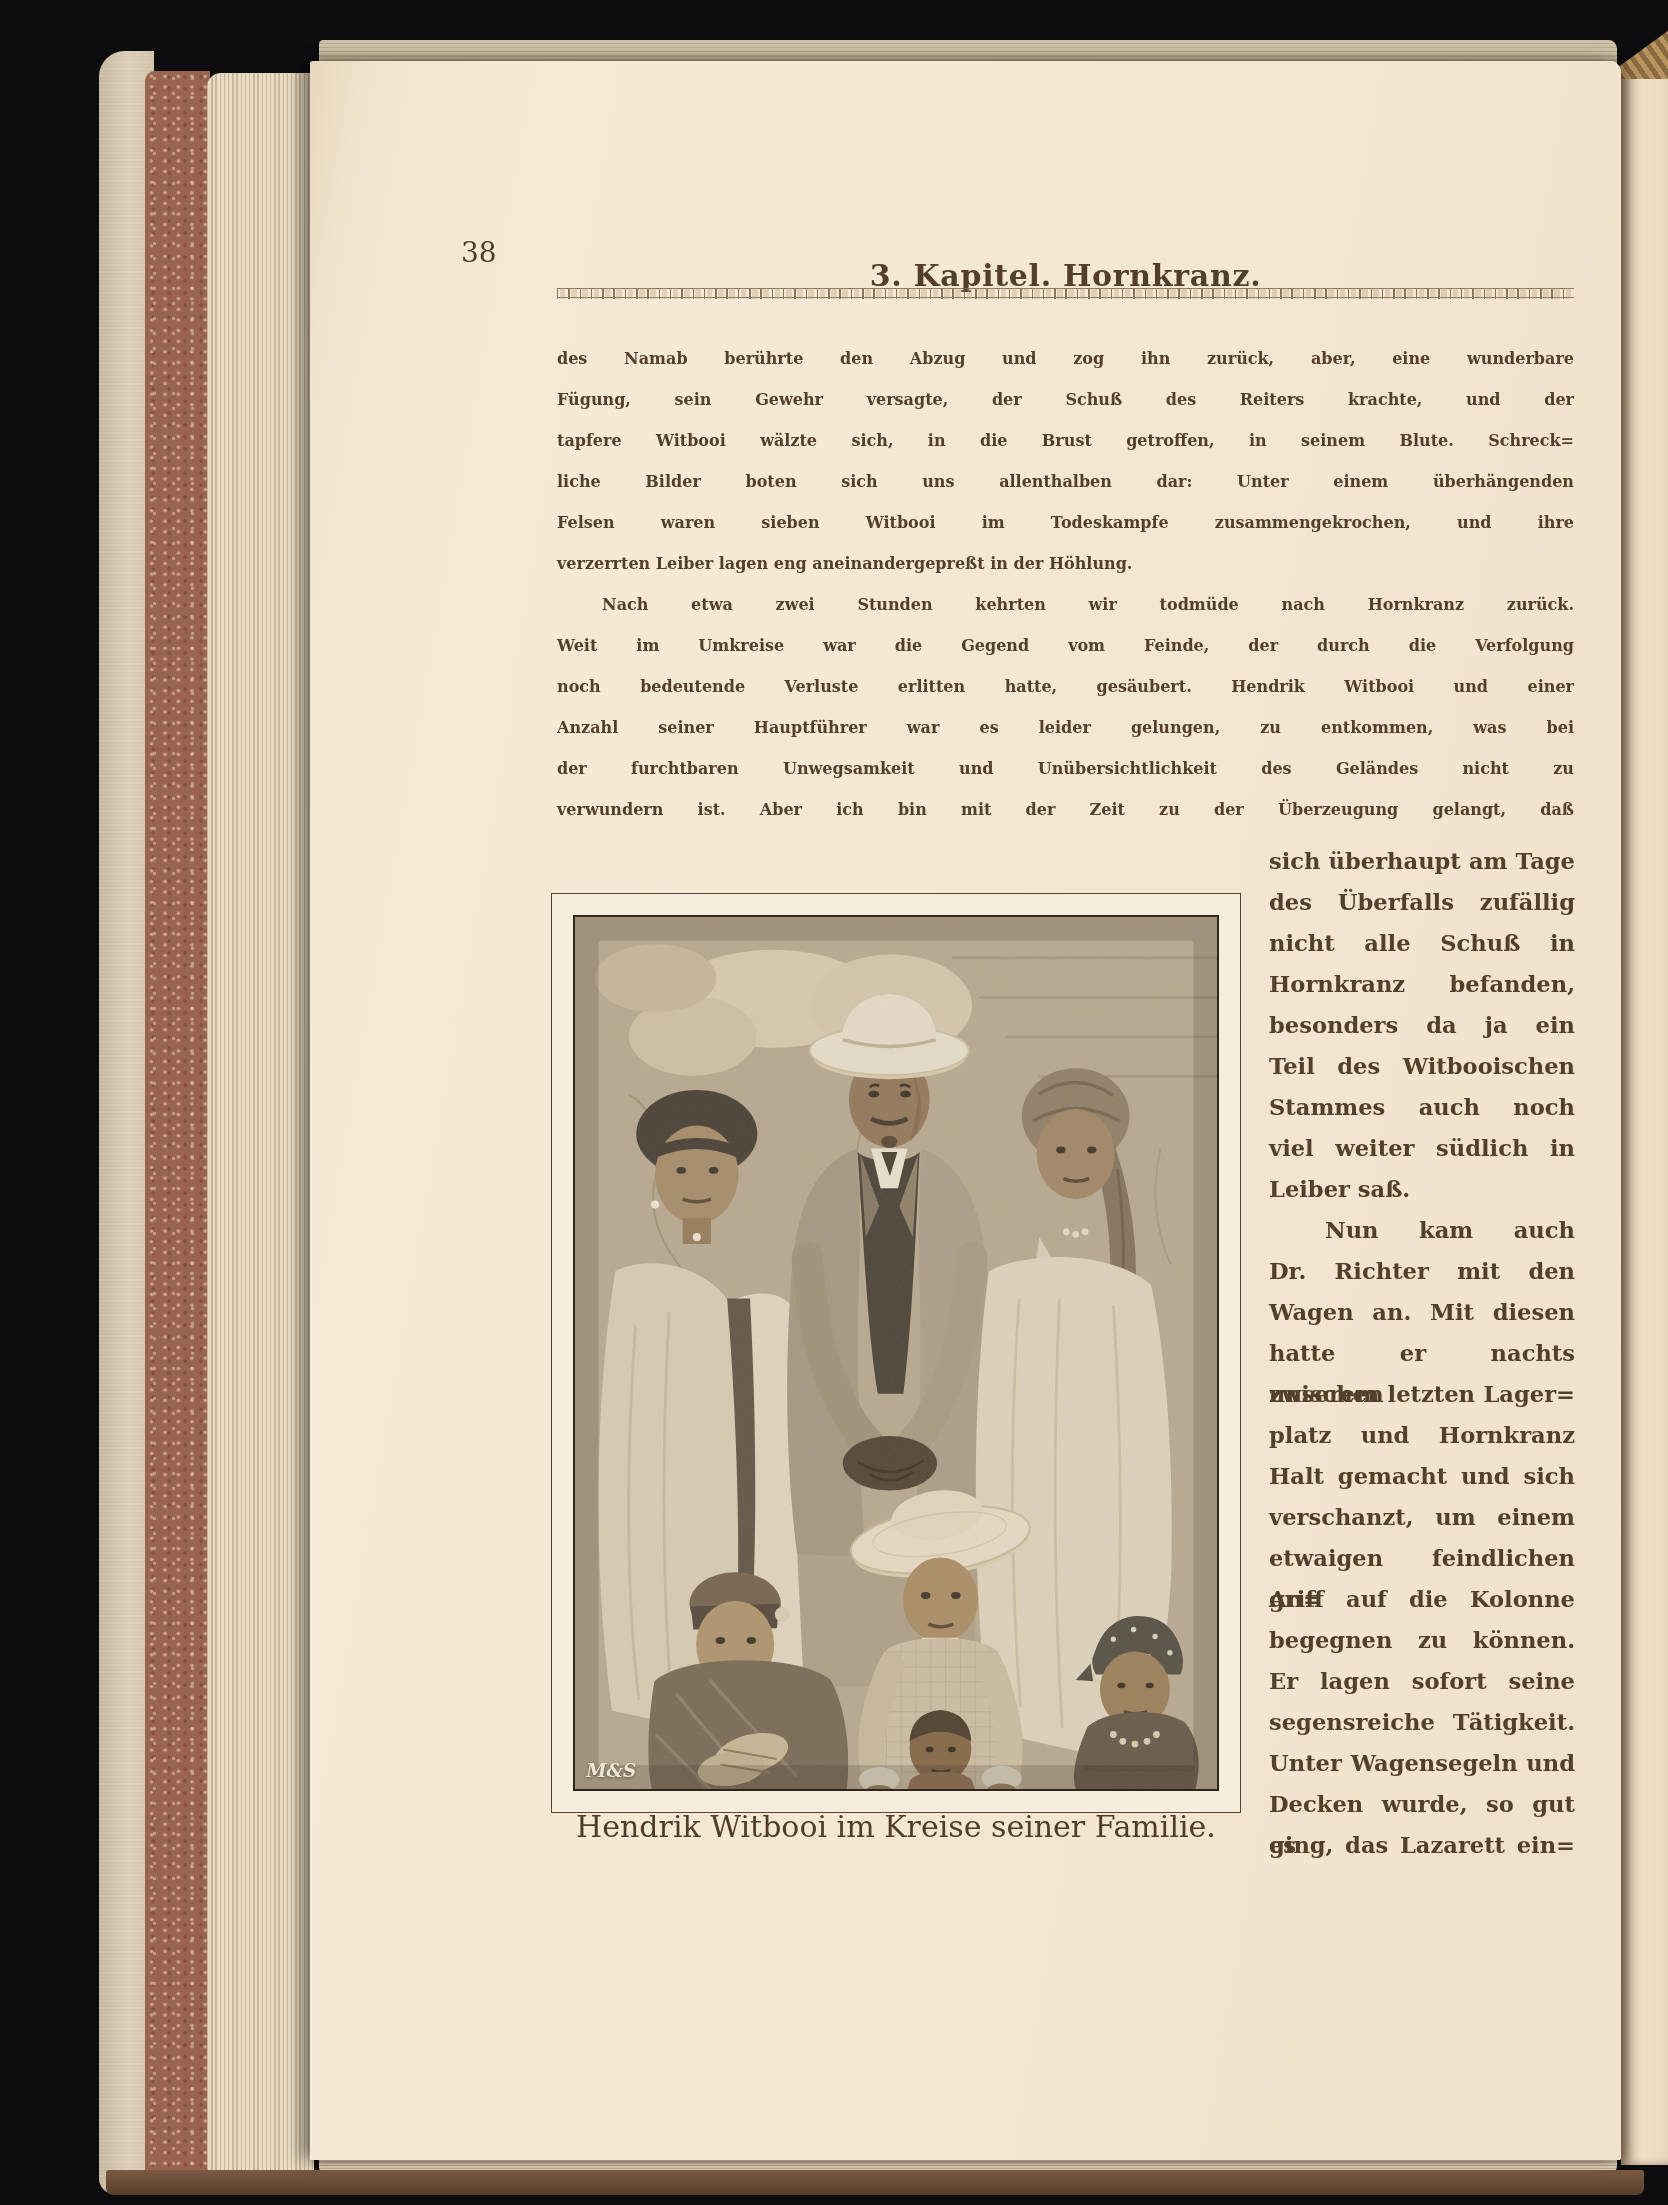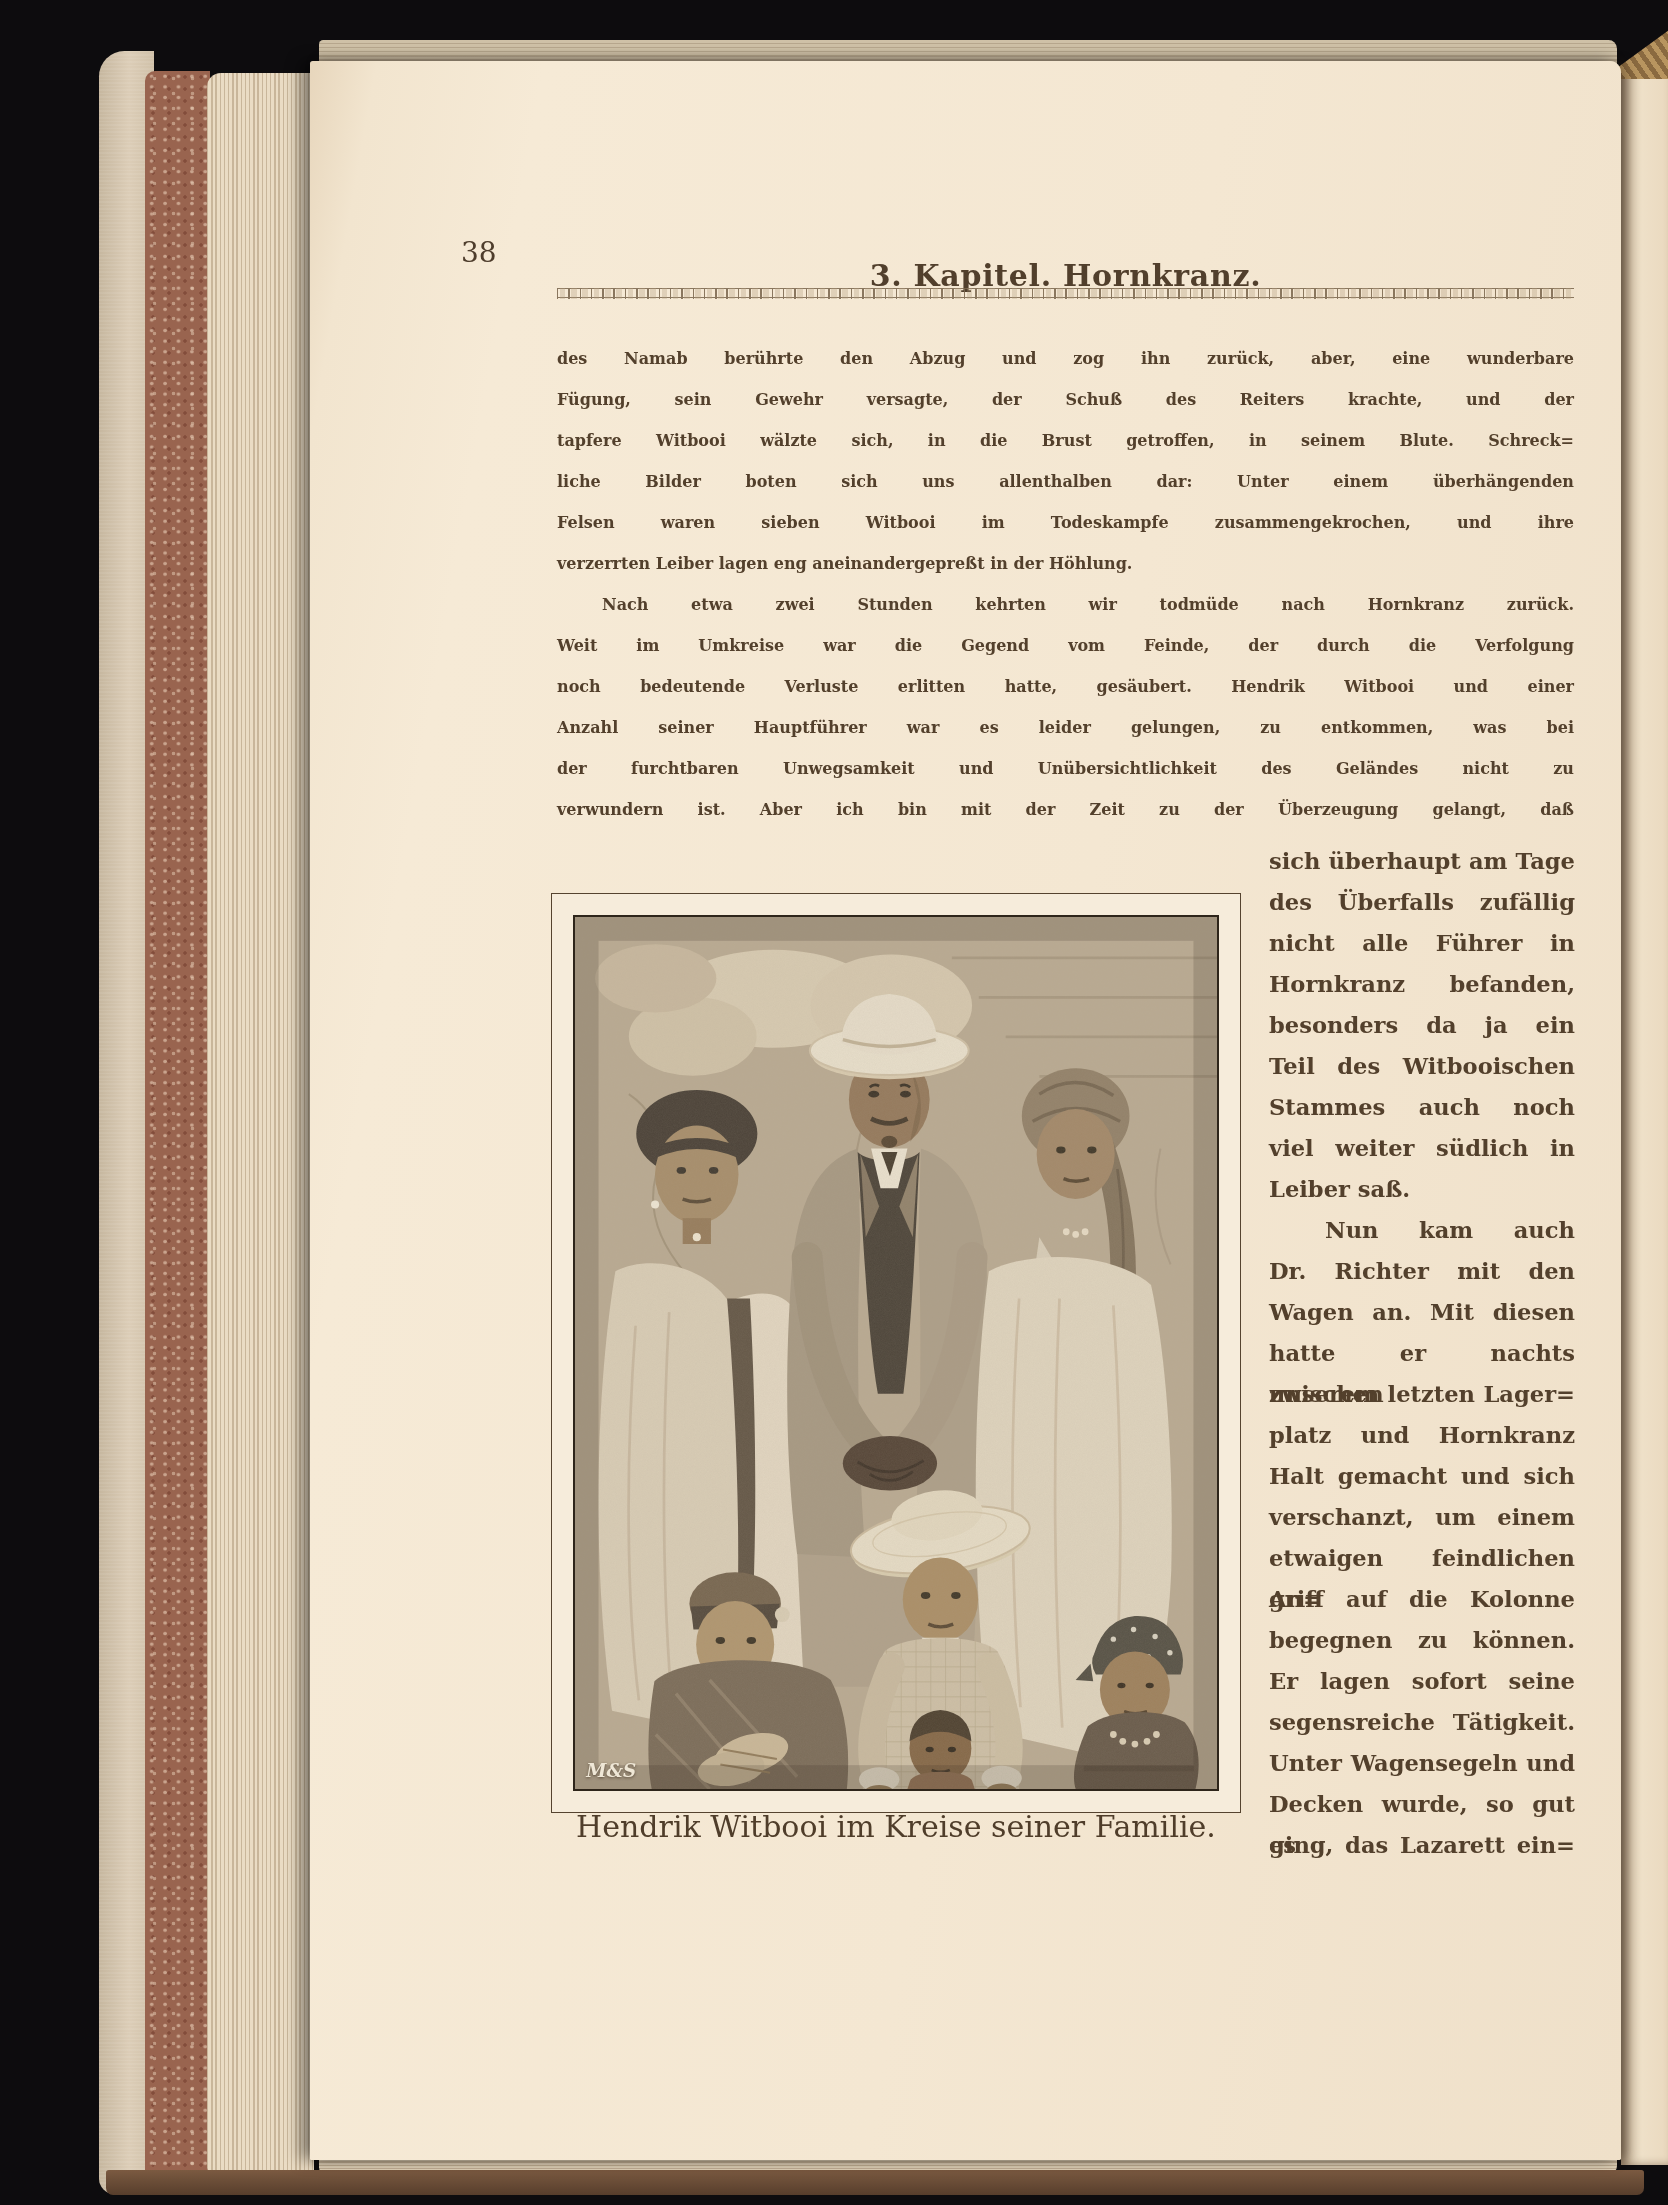--- a/index.html
+++ b/index.html
@@ -109,21 +109,21 @@
         <div class="tline indent">Nach etwa zwei Stunden kehrten wir todmüde nach Hornkranz zurück.</div>
         <div class="tline">Weit im Umkreise war die Gegend vom Feinde, der durch die Verfolgung</div>
         <div class="tline">noch bedeutende Verluste erlitten hatte, gesäubert. Hendrik Witbooi und einer</div>
         <div class="tline">Anzahl seiner Hauptführer war es leider gelungen, zu entkommen, was bei</div>
         <div class="tline">der furchtbaren Unwegsamkeit und Unübersichtlichkeit des Geländes nicht zu</div>
         <div class="tline">verwundern ist. Aber ich bin mit der Zeit zu der Überzeugung gelangt, daß</div>
       </div>
     <div class="col-block">
         <div class="tline">sich überhaupt am Tage</div>
         <div class="tline">des Überfalls zufällig</div>
-        <div class="tline">nicht alle Führer in</div>
+        <div class="tline">nicht alle Schuß in</div>
         <div class="tline">Hornkranz befanden,</div>
         <div class="tline">besonders da ja ein</div>
         <div class="tline">Teil des Witbooischen</div>
         <div class="tline">Stammes auch noch</div>
         <div class="tline">viel weiter südlich in</div>
         <div class="tline pend">Leiber saß.</div>
         <div class="tline indent">Nun kam auch</div>
         <div class="tline">Dr. Richter mit den</div>
         <div class="tline">Wagen an. Mit diesen</div>
         <div class="tline">hatte er nachts zwischen</div>

